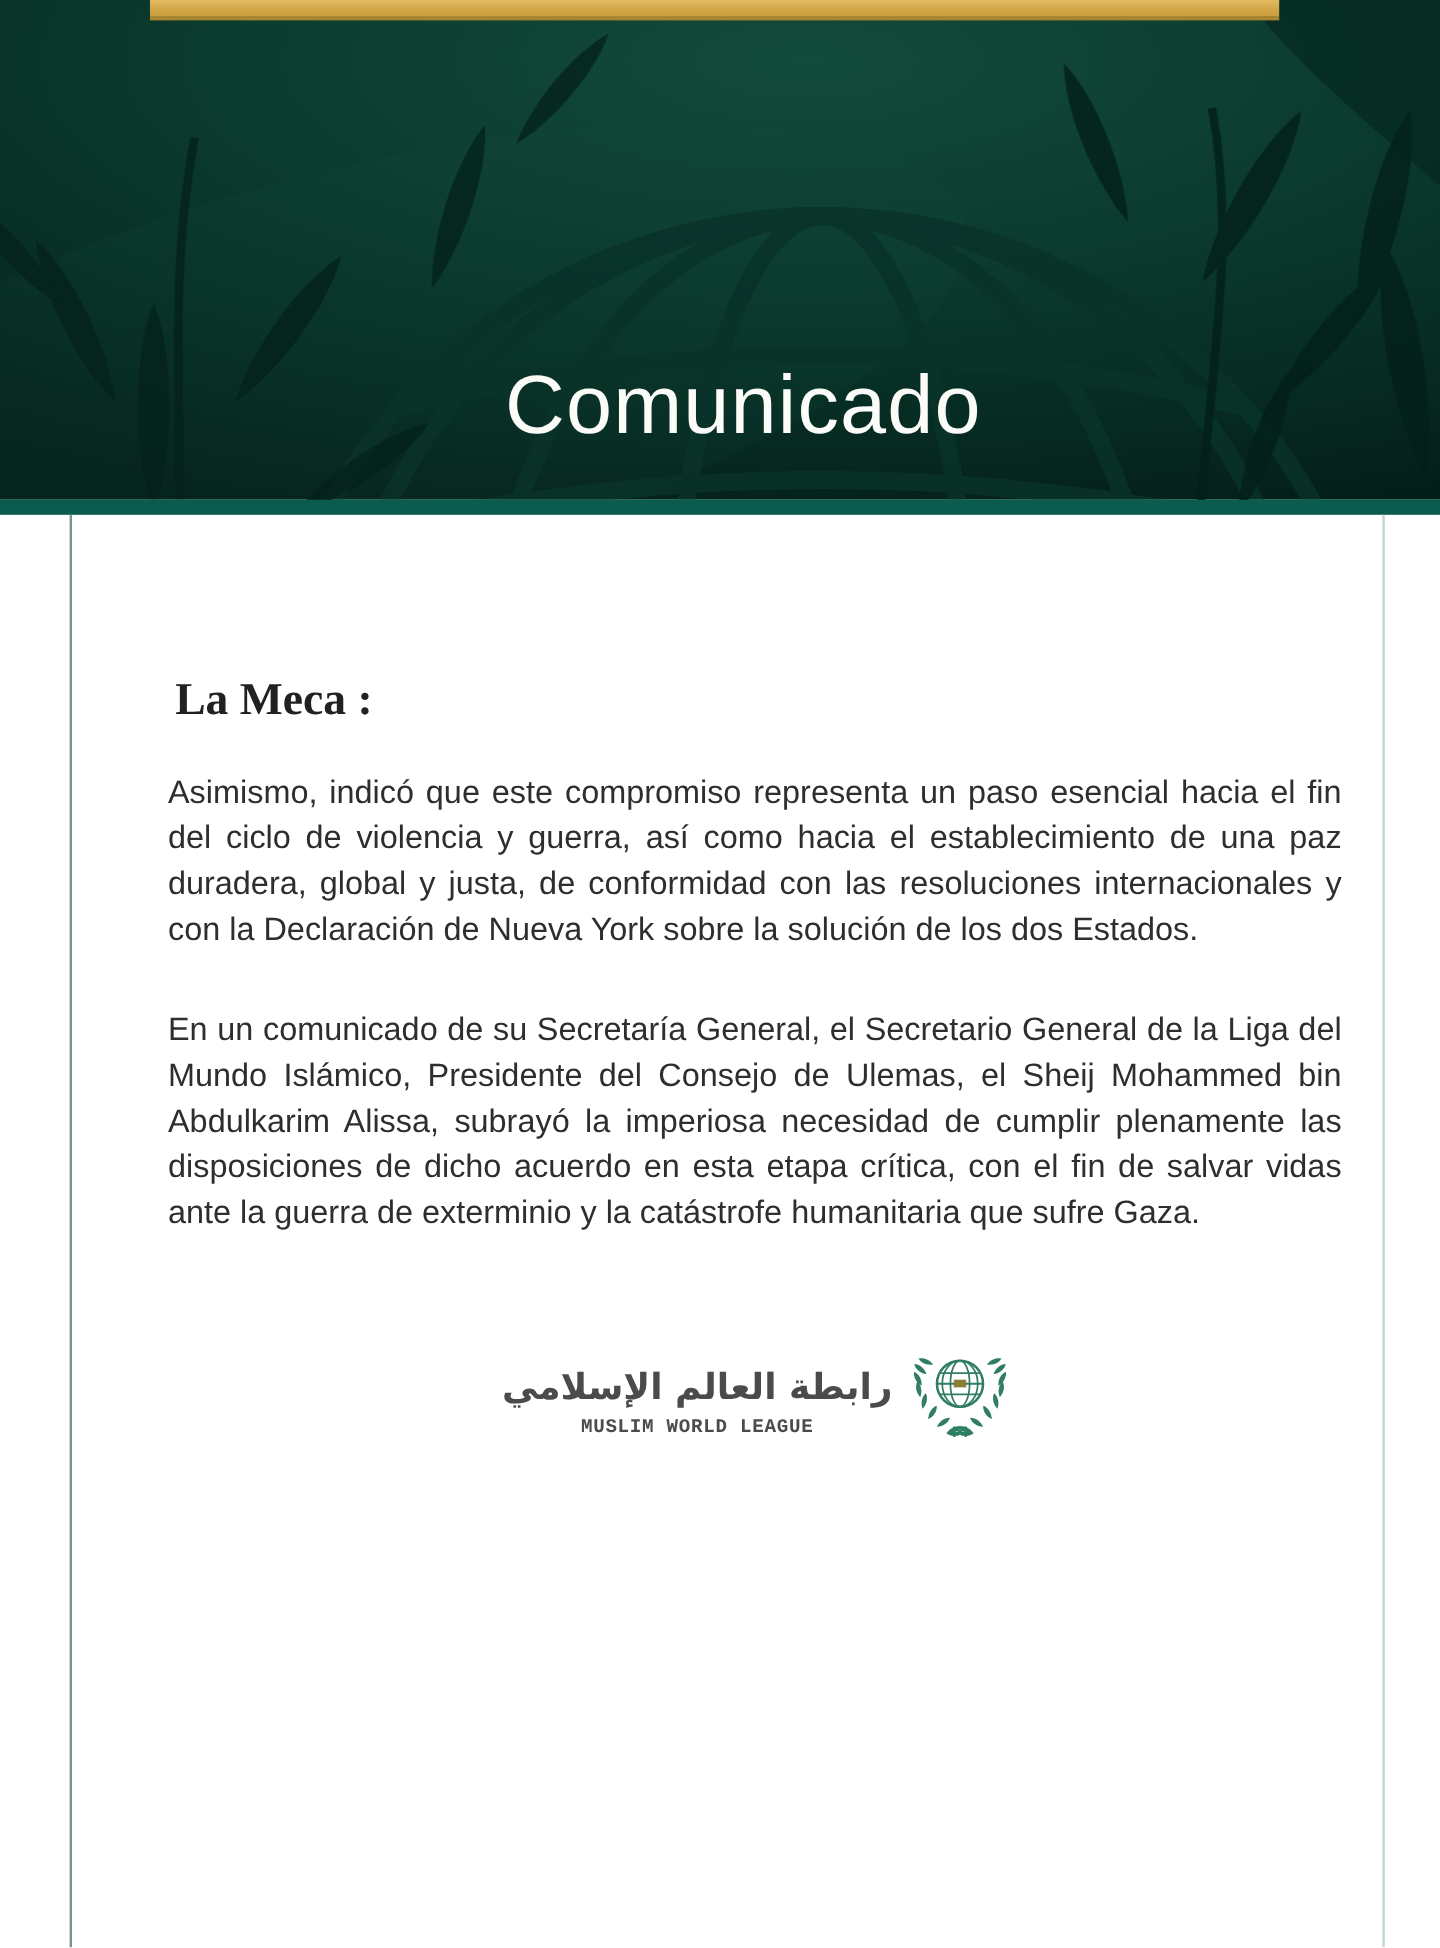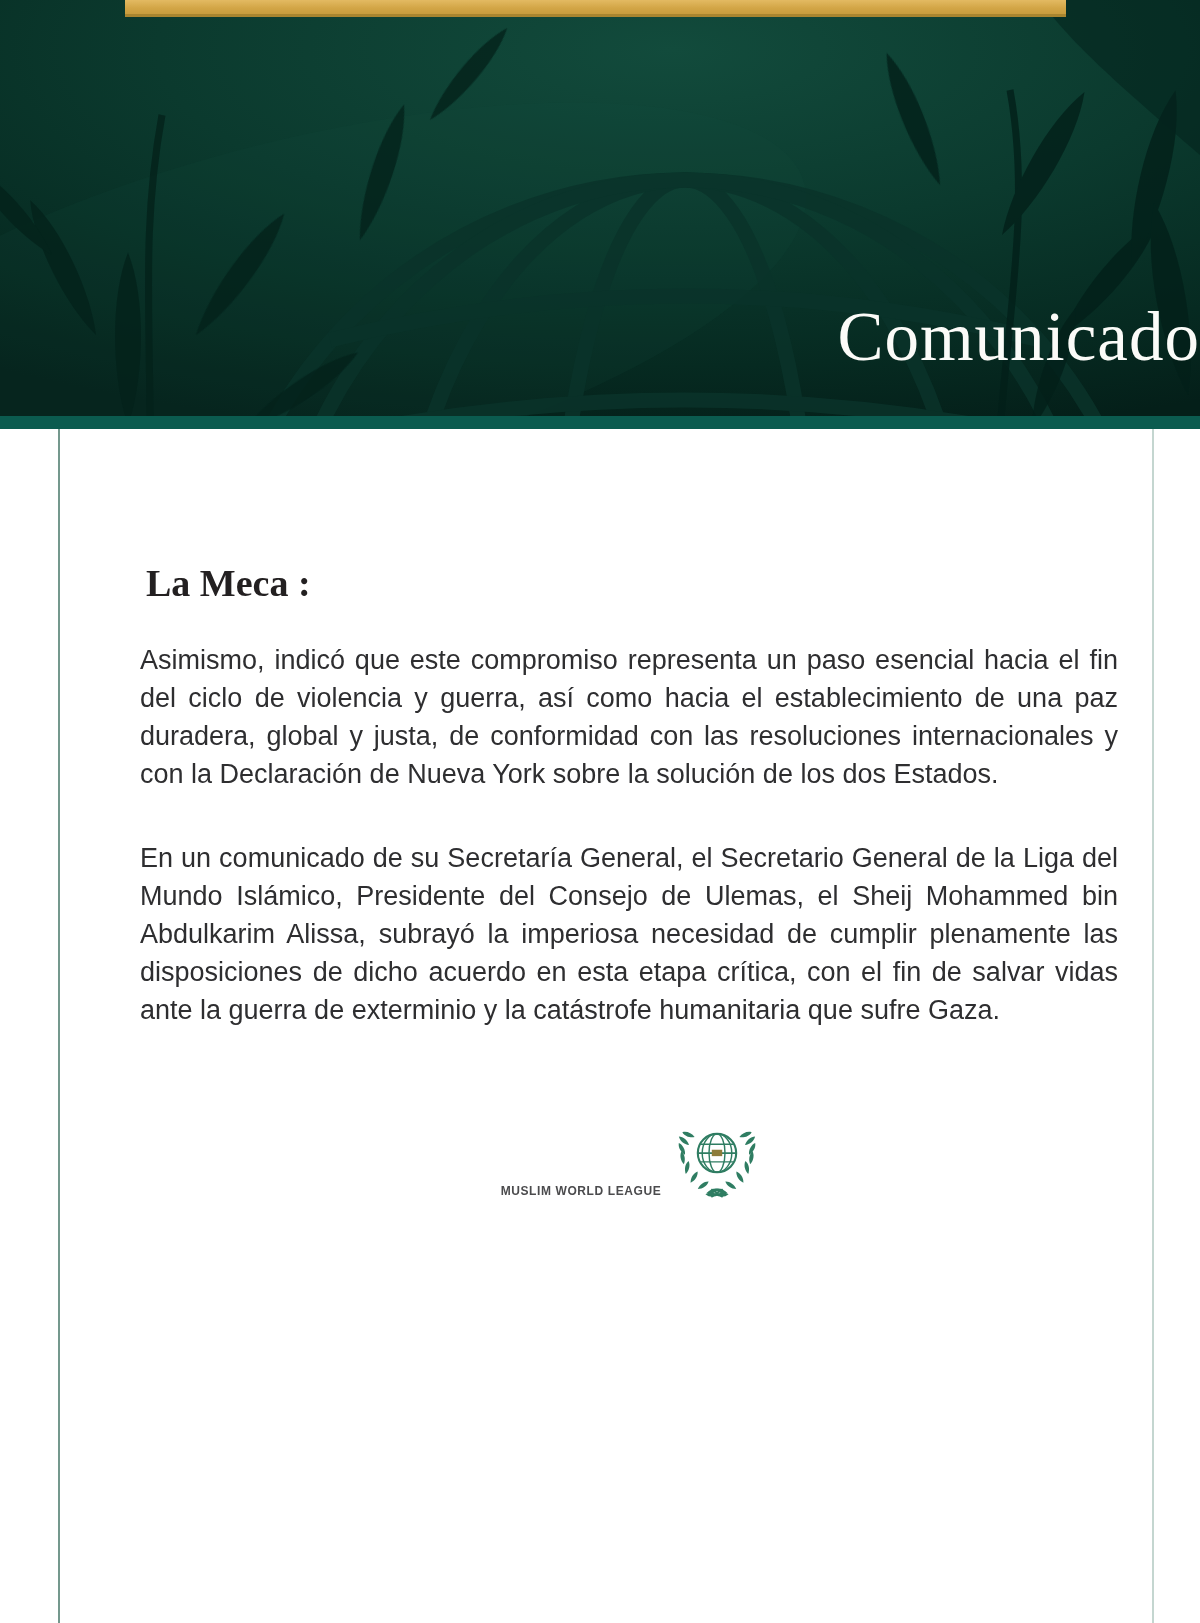--- a/index.html
+++ b/index.html
@@ -20,22 +20,22 @@
   }
   .hero-decor{position:absolute;inset:0;display:block;}
   .gold-bar{
     position:absolute;top:0;left:125px;width:941px;height:14px;
     background:linear-gradient(#E3BA62 0%,#D3A647 55%,#C89C3D 100%);
     border-bottom:3px solid #A9852F;
   }
   .hero-title{
     position:absolute;left:0;right:0;top:303px;
     margin:0;
-    text-align:right;
-    font-family:Liberation Serif, serif;
+    text-align:center;
+    font-family:Liberation Sans, sans-serif;
     font-weight:400;
     font-size:69px;line-height:1;
     letter-spacing:1px;
     color:#FBFBF8;
     padding-left:39px;
   }
   .teal-band{
     width:100%;height:13px;
     background:#0B5B4F;
   }
@@ -76,23 +76,23 @@
     display:flex;flex-direction:column;align-items:center;
   }
   .arabic-wordmark{
     font-family:"DejaVu Sans", sans-serif;
     font-weight:700;
     font-size:30px;line-height:1.3;
     color:#4B4B4D;
   }
   .latin-wordmark{
     margin-top:4px;
-    font-family:Liberation Sans, sans-serif;
+    font-family:Liberation Mono, monospace;
     font-weight:700;
-    font-size:12px;
+    font-size:16px;
     letter-spacing:0.6px;
     color:#4B4B4D;
     white-space:nowrap;
   }
   .emblem{display:block;}
 </style>
 </head>
 <body>
 
 <div class="page">
@@ -154,20 +154,21 @@
   <div class="rule rule-right"></div>
 
   <main class="content">
     <h2 class="dateline">La Meca :</h2>
 
     <p>Asimismo, indicó que este compromiso representa un paso esencial hacia el fin del ciclo de violencia y guerra, así como hacia el establecimiento de una paz duradera, global y justa, de conformidad con las resoluciones internacionales y con la Declaración de Nueva York sobre la solución de los dos Estados.</p>
     <p>En un comunicado de su Secretaría General, el Secretario General de la Liga del Mundo Islámico, Presidente del Consejo de Ulemas, el Sheij Mohammed bin Abdulkarim Alissa, subrayó la imperiosa necesidad de cumplir plenamente las disposiciones de dicho acuerdo en esta etapa crítica, con el fin de salvar vidas ante la guerra de exterminio y la catástrofe humanitaria que sufre Gaza.</p>
 
     <div class="logo-row">
       <div class="logo-text">
+        <div class="arabic-wordmark" dir="rtl">رابطة العالم الإسلامي</div>
         <div class="latin-wordmark">MUSLIM WORLD LEAGUE</div>
       </div>
 
       <svg class="emblem" viewBox="0 0 100 96" width="80" height="77" aria-hidden="true">
         <defs>
           <path id="elf" d="M0 0 C3.4 -5.2 3.4 -12.2 0 -16.5 C-3.4 -12.2 -3.4 -5.2 0 0 Z"></path>
         </defs>
 
         <g stroke="#2F7D62" fill="none">
           <circle cx="50" cy="40" r="24" stroke-width="2.6"></circle>

